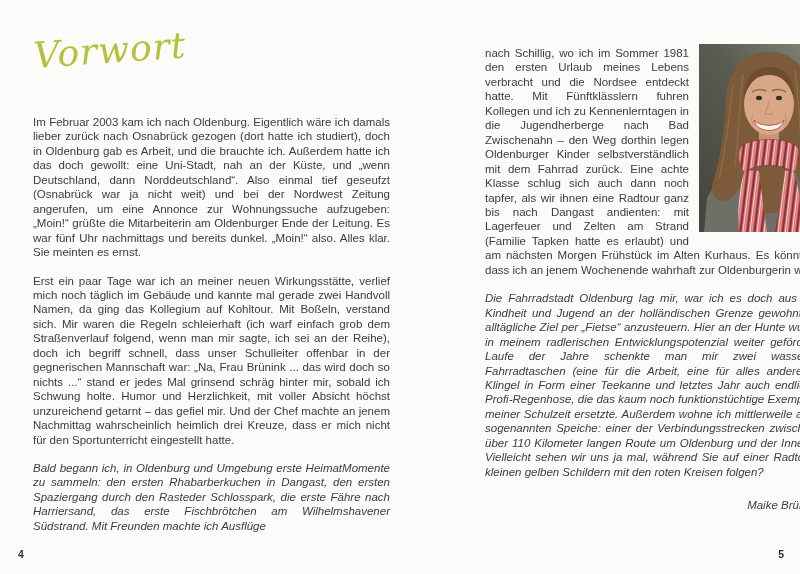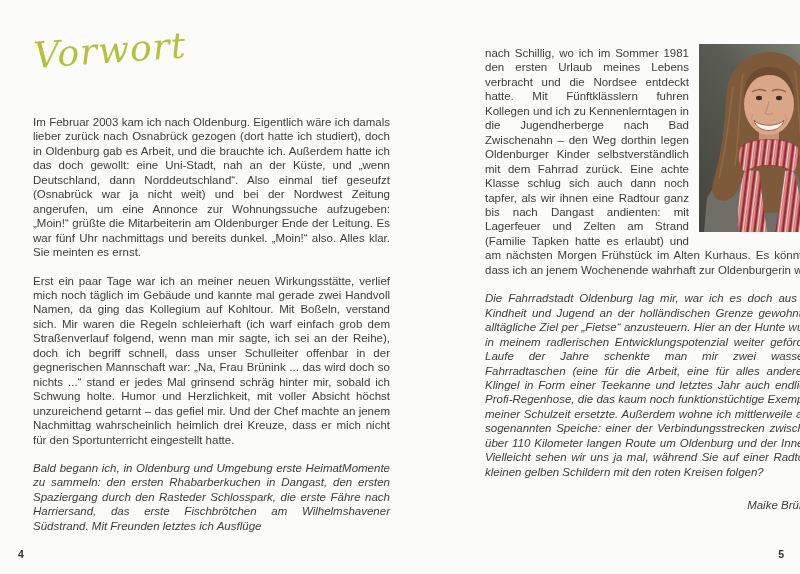--- a/index.html
+++ b/index.html
@@ -72,21 +72,21 @@
 <body>
 
 <div id="spread">
 
   <div id="left-col" class="page-col">
     <div class="title-wrap">
       <span class="title">Vorwort</span>
     </div>
     <p class="body-text">Im Februar 2003 kam ich nach Oldenburg. Eigentlich wäre ich damals lieber zurück nach Osnabrück gezogen (dort hatte ich studiert), doch in Oldenburg gab es Arbeit, und die brauchte ich. Außerdem hatte ich das doch gewollt: eine Uni-Stadt, nah an der Küste, und „wenn Deutschland, dann Norddeutschland“. Also einmal tief geseufzt (Osnabrück war ja nicht weit) und bei der Nordwest Zeitung angerufen, um eine Annonce zur Wohnungssuche aufzugeben: „Moin!“ grüßte die Mitarbeiterin am Oldenburger Ende der Leitung. Es war fünf Uhr nachmittags und bereits dunkel. „Moin!“ also. Alles klar. Sie meinten es ernst.</p>
     <p class="body-text">Erst ein paar Tage war ich an meiner neuen Wirkungsstätte, verlief mich noch täglich im Gebäude und kannte mal gerade zwei Handvoll Namen, da ging das Kollegium auf Kohltour. Mit Boßeln, verstand sich. Mir waren die Regeln schleierhaft (ich warf einfach grob dem Straßenverlauf folgend, wenn man mir sagte, ich sei an der Reihe), doch ich begriff schnell, dass unser Schulleiter offenbar in der gegnerischen Mannschaft war: „Na, Frau Brünink ... das wird doch so nichts ...“ stand er jedes Mal grinsend schräg hinter mir, sobald ich Schwung holte. Humor und Herzlichkeit, mit voller Absicht höchst unzureichend getarnt – das gefiel mir. Und der Chef machte an jenem Nachmittag wahrscheinlich heimlich drei Kreuze, dass er mich nicht für den Sportunterricht eingestellt hatte.</p>
-    <p class="body-text">Bald begann ich, in Oldenburg und Umgebung erste HeimatMomente zu sammeln: den ersten Rhabarberkuchen in Dangast, den ersten Spaziergang durch den Rasteder Schlosspark, die erste Fähre nach Harriersand, das erste Fischbrötchen am Wilhelmshavener Südstrand. Mit Freunden letztes ich Ausflüge</p>
+    <p class="body-text">Bald begann ich, in Oldenburg und Umgebung erste HeimatMomente zu sammeln: den ersten Rhabarberkuchen in Dangast, den ersten Spaziergang durch den Rasteder Schlosspark, die erste Fähre nach Harriersand, das erste Fischbrötchen am Wilhelmshavener Südstrand. Mit Freunden machte ich Ausflüge</p>
   </div>
 
   <div id="right-col" class="page-col">
 
     <div class="photo-float">
       <svg viewBox="0 0 139 188" width="139" height="188" xmlns="http://www.w3.org/2000/svg">
         <defs>
           <linearGradient id="bgGrad" x1="0" y1="1" x2="1" y2="0">
             <stop offset="0" stop-color="#43443d"></stop>
             <stop offset="0.55" stop-color="#5a5b52"></stop>

